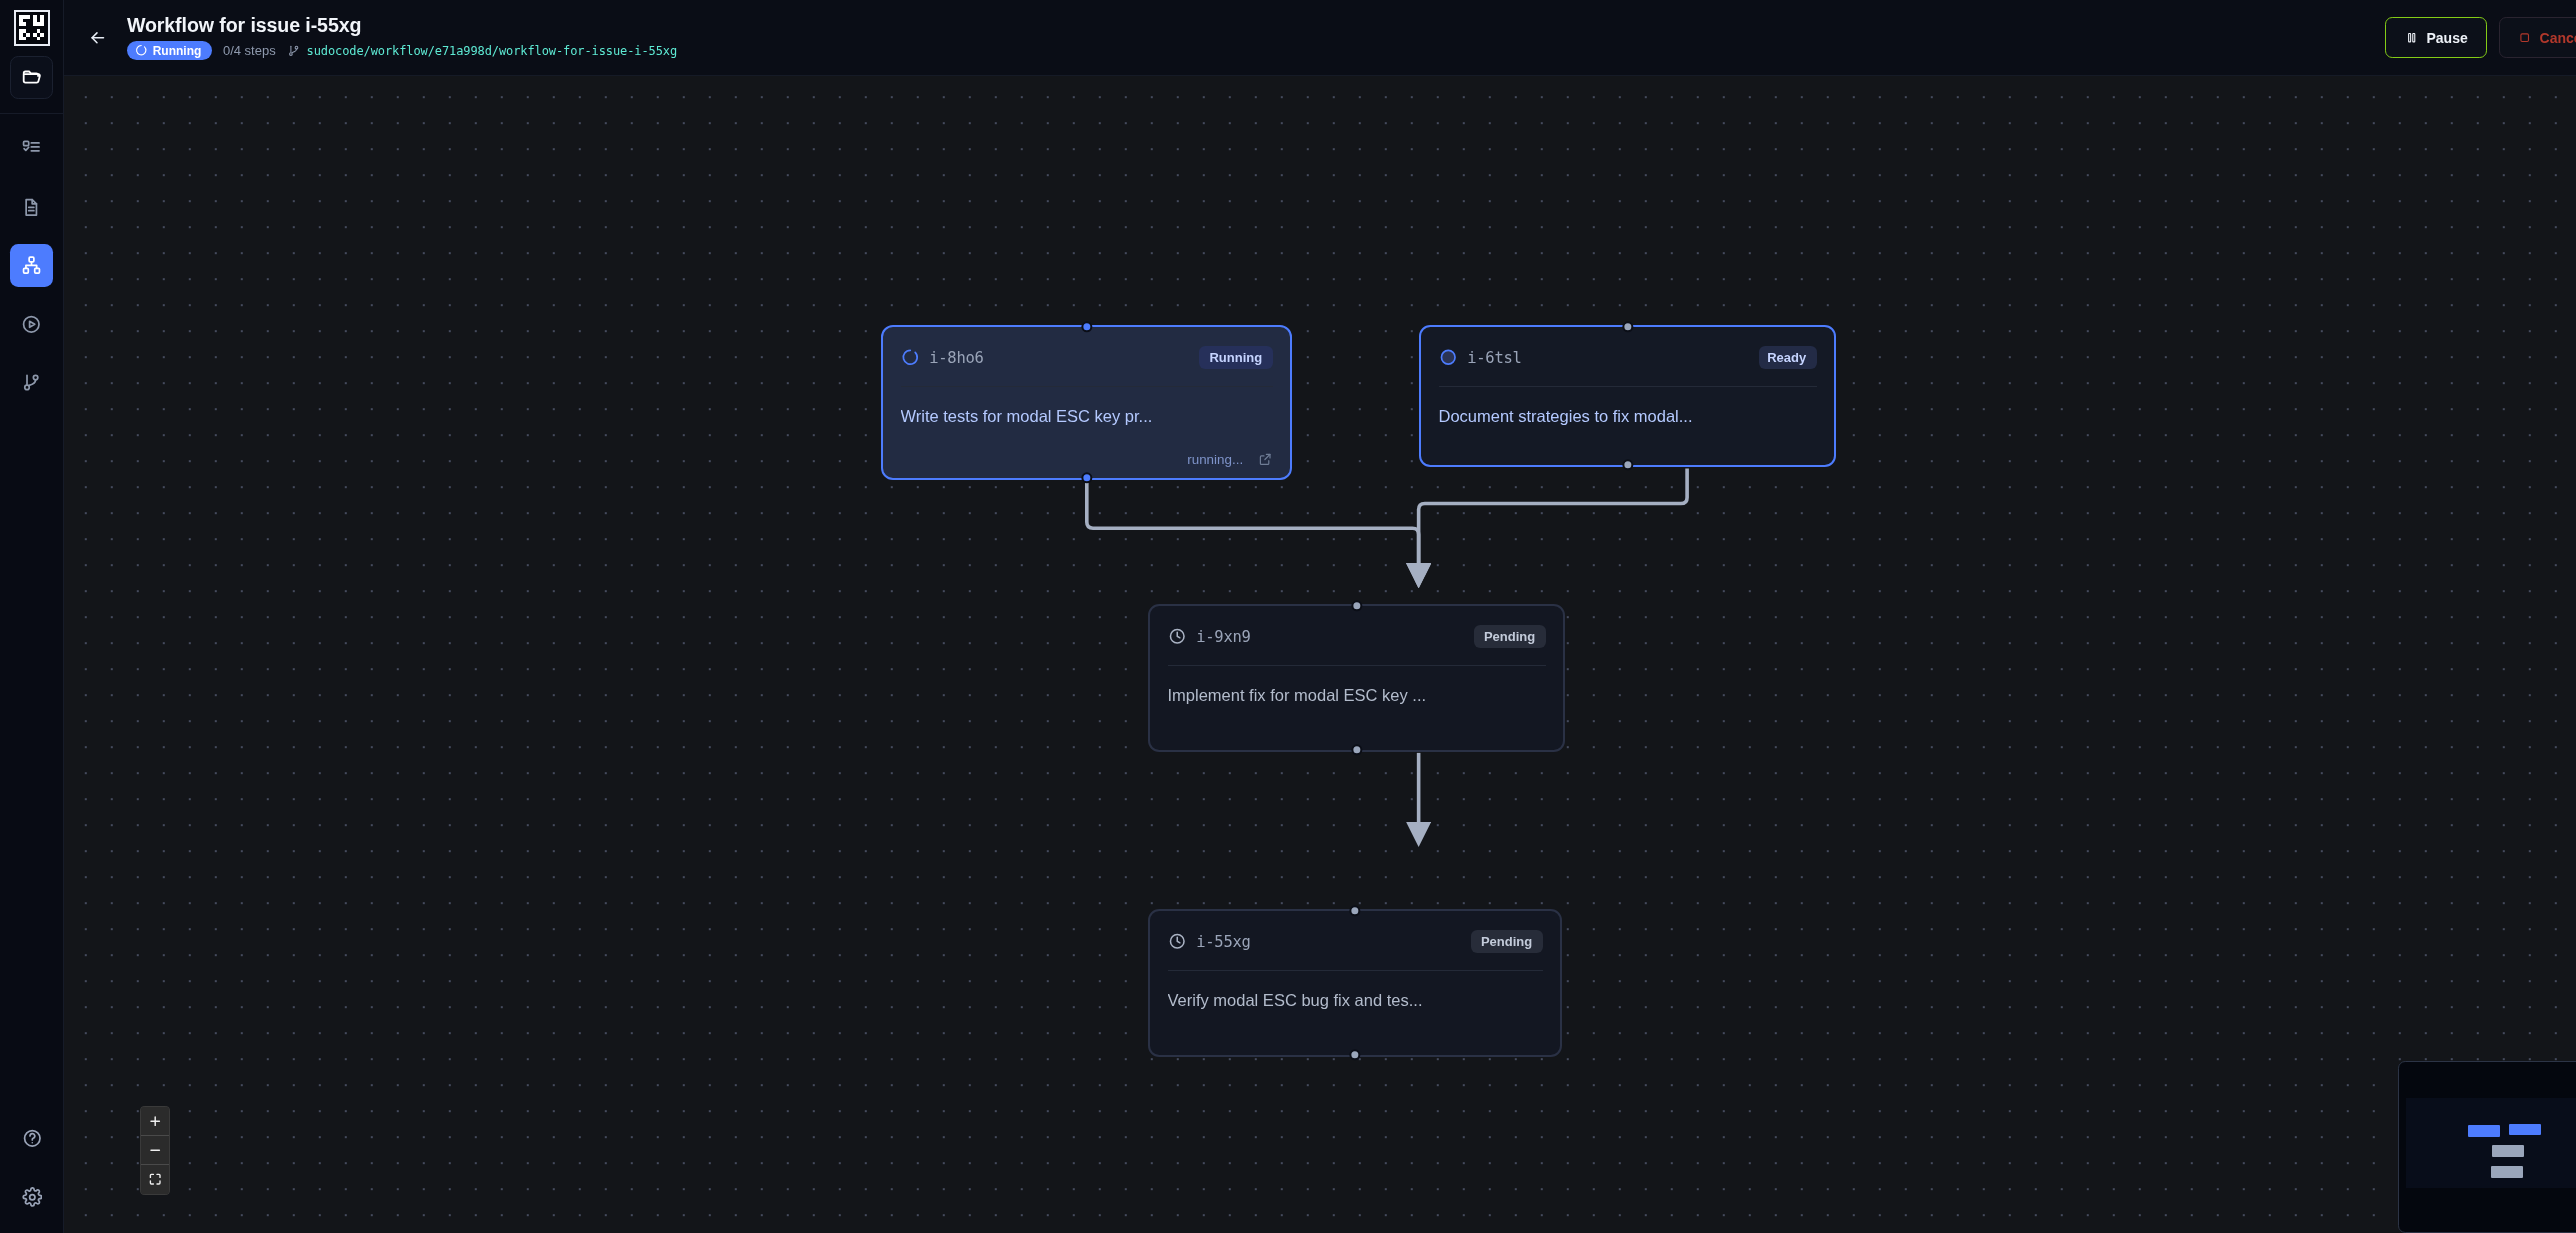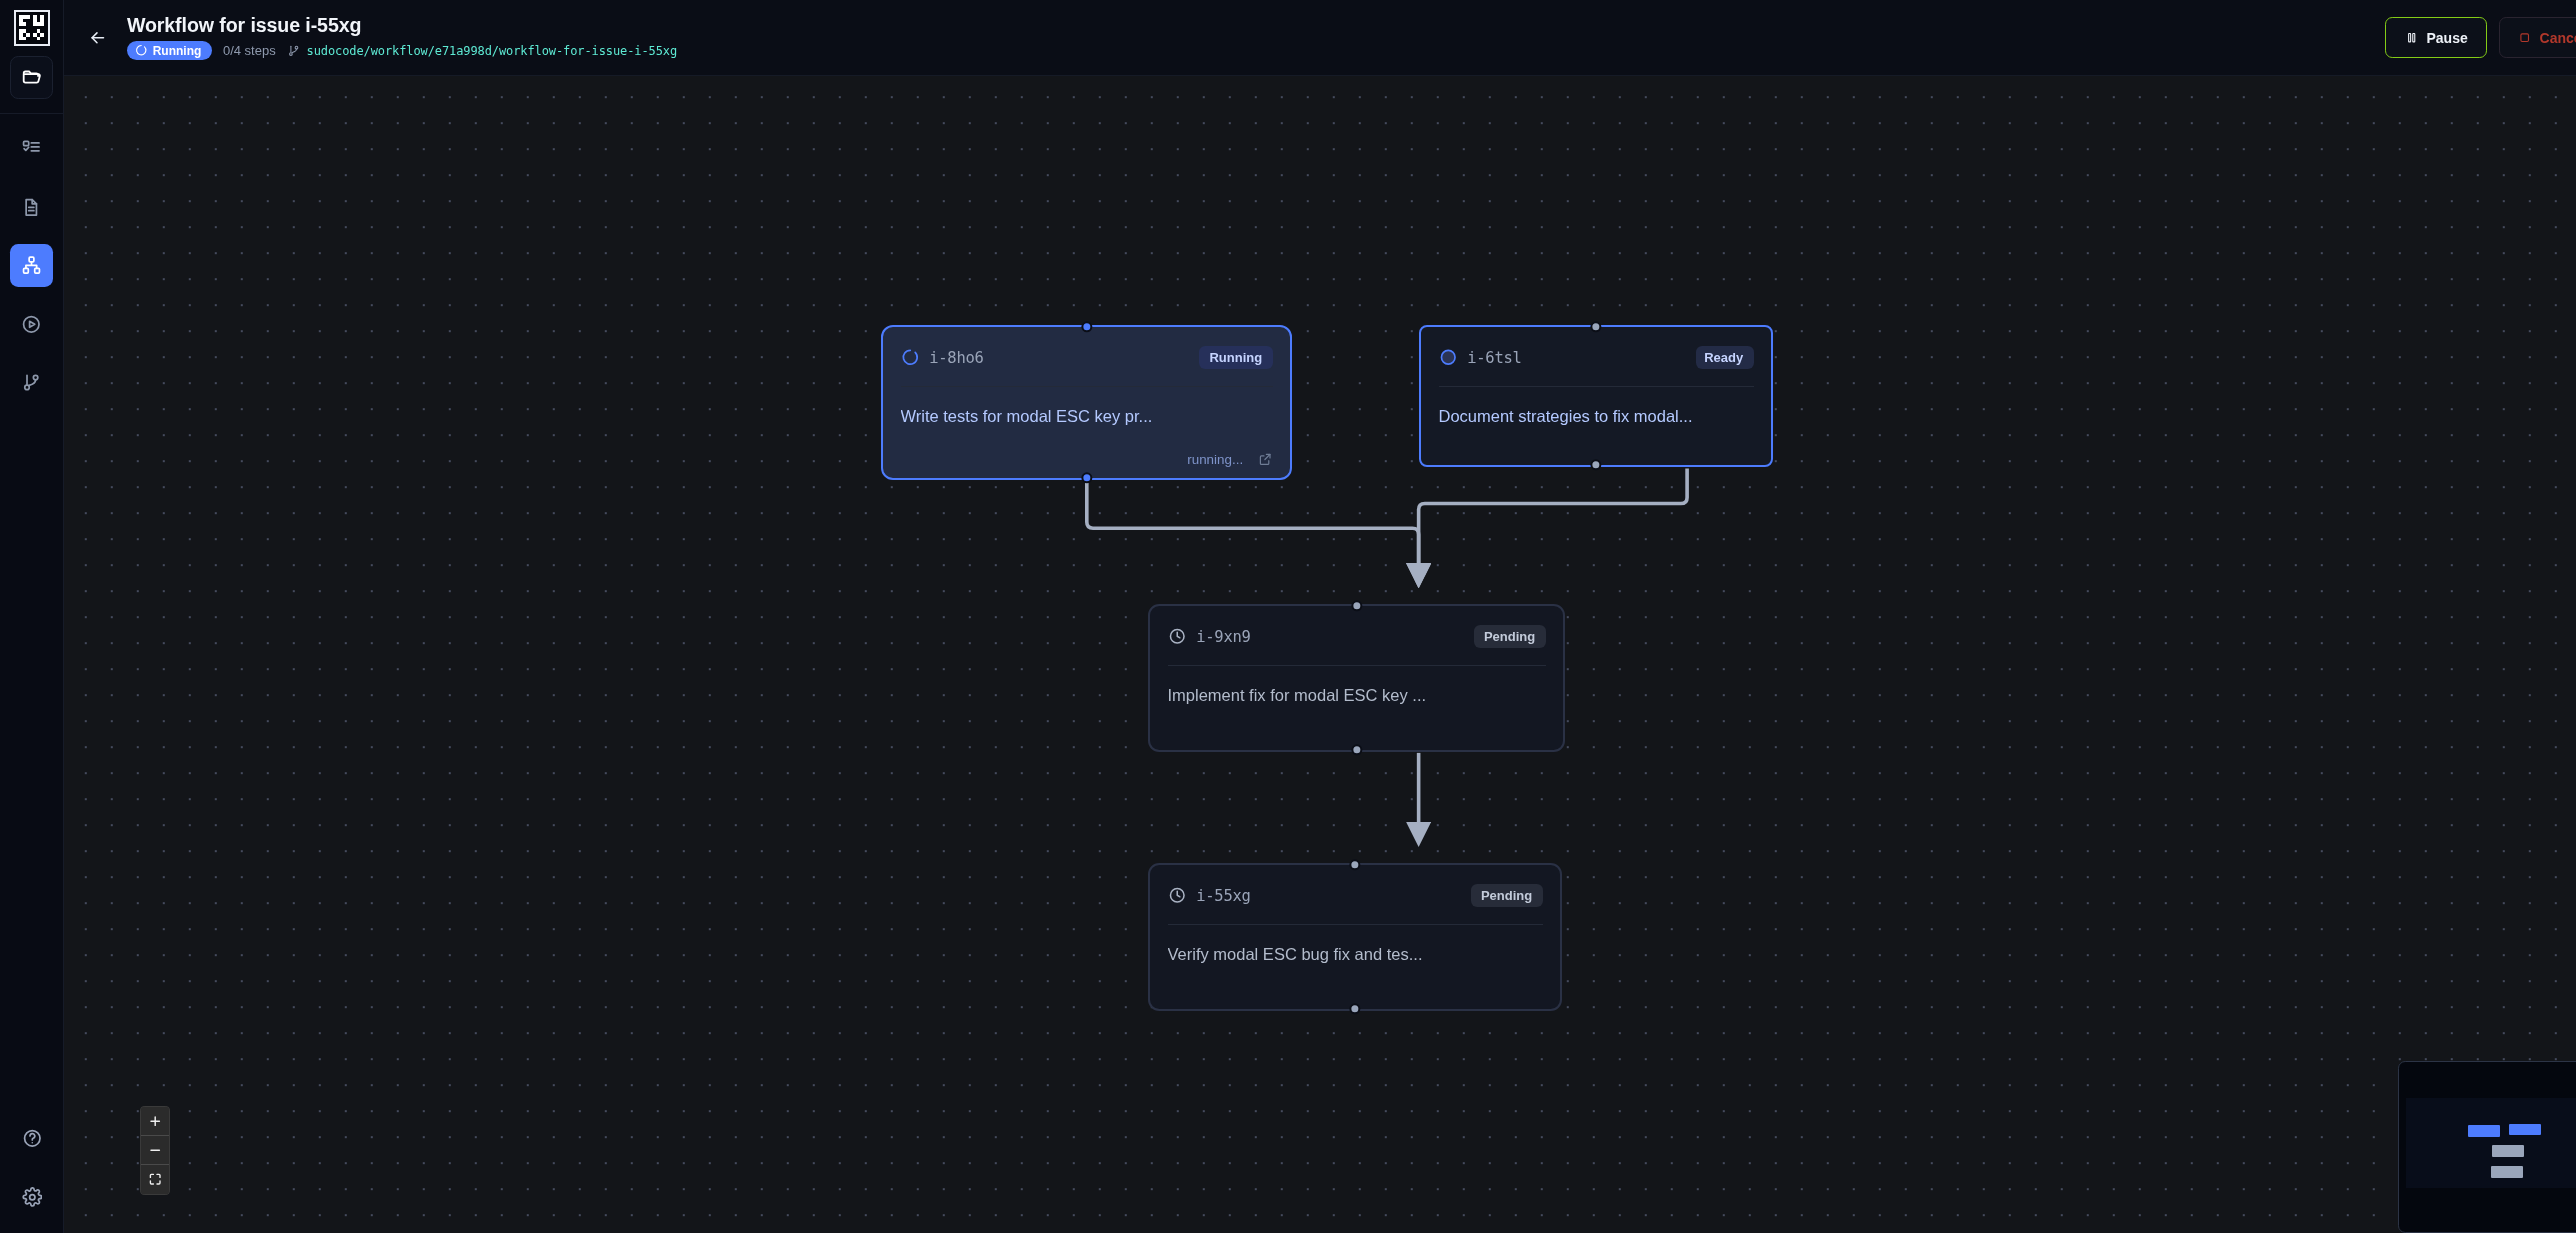--- a/index.html
+++ b/index.html
@@ -454,21 +454,21 @@
           <span class="ico">
             <svg width="14.4" height="14.4" viewBox="0 0 24 24" fill="none" stroke="#6f7d96" stroke-width="2" stroke-linecap="round" stroke-linejoin="round">
               <path d="M14 4h6v6"></path>
                 <path d="M20 4l-8.5 8.5"></path>
               <path d="M18 14.5V19a1.6 1.6 0 0 1-1.6 1.6H5.6A1.6 1.6 0 0 1 4 19V8.2a1.6 1.6 0 0 1 1.6-1.6H10"></path>
             </svg>
           </span>
         </div>
       </div>
 
-      <div class="node is-ready" style="left:1355px; top:249px; width:354px; height:142px;border-radius:8px;">
+      <div class="node is-ready" style="left:1355px; top:249px; width:417px; height:142px;">
         <div class="handle grey" style="left:50%; top:0;"></div>
         <div class="handle grey" style="left:50%; top:100%;"></div>
         <div class="node-head">
           <span class="ico">
             <svg width="18.5" height="18.5" viewBox="0 0 24 24" fill="#2b3455" stroke="#4d7cfe" stroke-width="2.2">
               <circle cx="12" cy="12" r="8.8"></circle>
             </svg>
           </span>
           <span class="node-id">i-6tsl</span>
           <span class="node-badge badge-ready">Ready</span>
@@ -487,21 +487,21 @@
                 <path d="M12 6.8V12l3.4 2"></path>
             </svg>
           </span>
           <span class="node-id">i-9xn9</span>
           <span class="node-badge badge-pending">Pending</span>
         </div>
         <div class="node-rule"></div>
         <div class="node-title title-grey">Implement fix for modal ESC key ...</div>
       </div>
 
-      <div class="node" style="left:1084px; top:787px; width:414px; height:148px;">
+      <div class="node" style="left:1084px; top:833px; width:414px; height:148px;">
         <div class="handle grey" style="left:50%; top:0;"></div>
         <div class="handle grey" style="left:50%; top:100%;"></div>
         <div class="node-head">
           <span class="ico">
             <svg width="18.5" height="18.5" viewBox="0 0 24 24" fill="none" stroke="#aab3c4" stroke-width="2" stroke-linecap="round" stroke-linejoin="round">
               <circle cx="12" cy="12" r="8.8"></circle>
                 <path d="M12 6.8V12l3.4 2"></path>
             </svg>
           </span>
           <span class="node-id">i-55xg</span>

